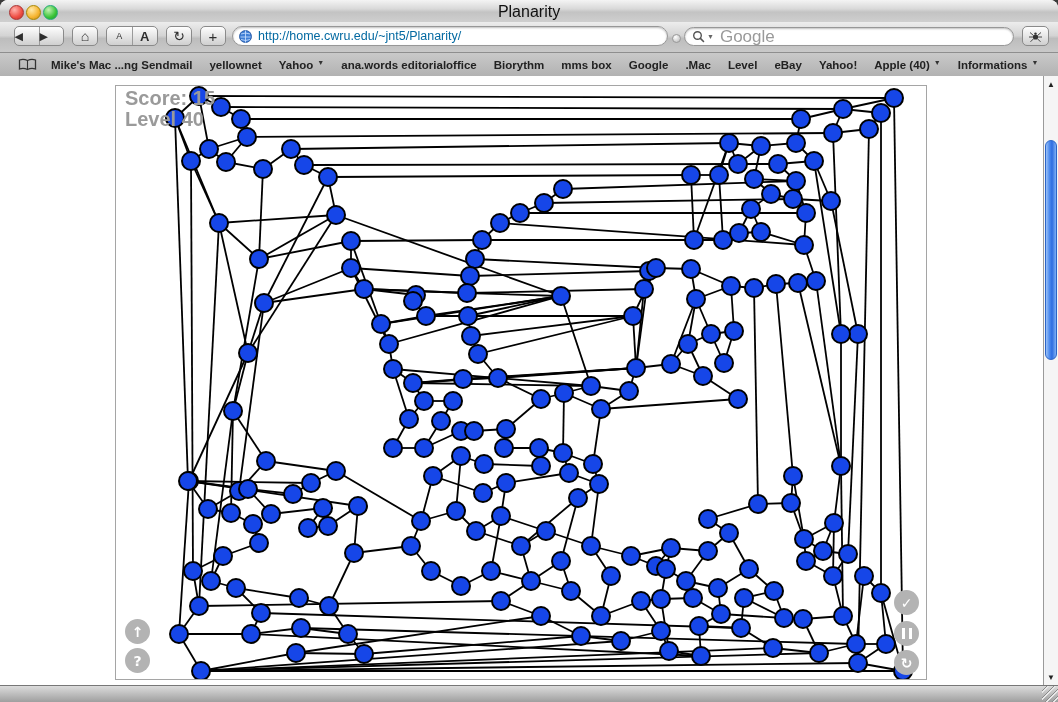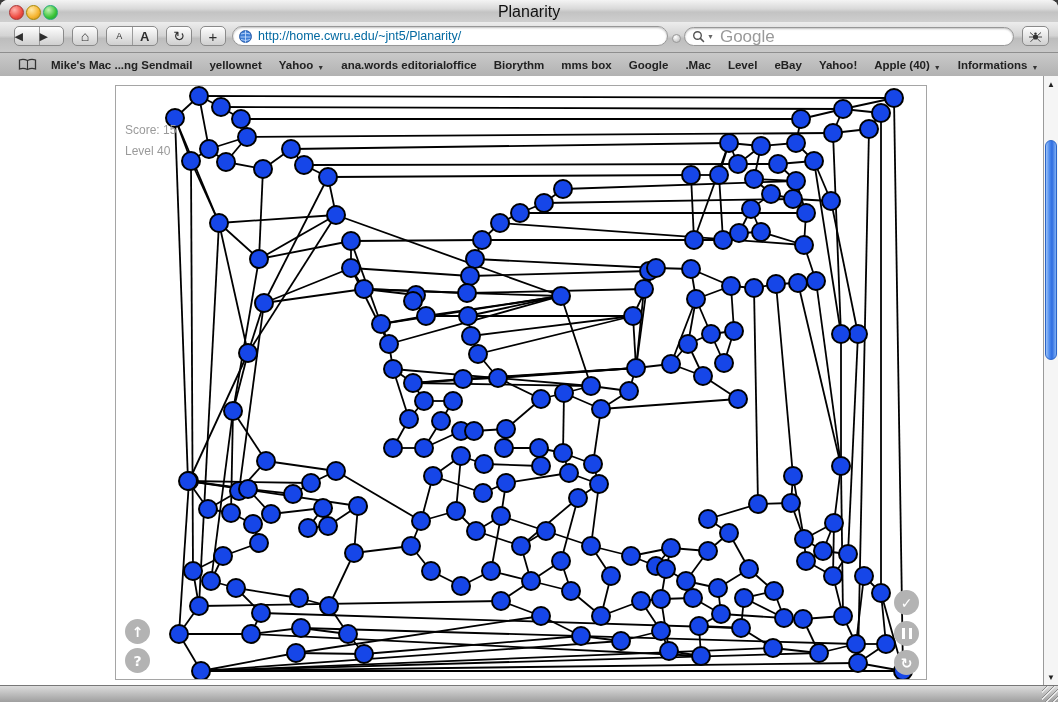--- a/index.html
+++ b/index.html
@@ -46,27 +46,27 @@
   #search-arrow{font-size:7px;color:#666;margin-right:4px;}
   #search-input{border:none;outline:none;background:transparent;font-size:17px;color:#333;width:250px;
     font-family:"Liberation Sans","DejaVu Sans",sans-serif;}
   #search-input::placeholder{color:#9a9a9a;}
   #btn-bug{left:1022px;width:27px;}
   
   #bookmarksbar{position:absolute;left:0;top:53px;width:1058px;height:23px;
     background:linear-gradient(180deg,#c9c9c9,#b2b2b2);border-bottom:1px solid #5d5d5d;
     display:flex;align-items:center;}
   #book-icon{margin:0 14px 0 18px;}
-  .bm{font-size:11.5px;font-weight:bold;color:#222;margin-right:17px;white-space:nowrap;display:flex;align-items:flex-end;}
+  .bm{font-size:11.5px;font-weight:bold;color:#222;margin-right:17px;white-space:nowrap;display:flex;align-items:flex-start;}
   .bm .arrow{font-size:7px;margin-left:4px;color:#333;}
   
   #content{position:absolute;left:0;top:76px;width:1043px;height:610px;background:#fff;overflow:hidden;}
   #game-box{position:absolute;left:115px;top:9px;width:810px;height:593px;border:1px solid #a5a5a5;background:#fff;}
   #graph-canvas{position:absolute;left:0;top:0;}
-  #score-block{position:absolute;left:9px;top:2px;color:#9a9a9a;font-weight:normal;font-size:12px;line-height:21px;margin-top:32px;}
+  #score-block{position:absolute;left:9px;top:2px;color:#9a9a9a;font-weight:bold;font-size:20px;line-height:21px;}
   .gbtn{position:absolute;width:25px;height:25px;border-radius:50%;background:#b3b3b3;color:#fff;
     display:flex;align-items:center;justify-content:center;font-weight:bold;font-size:14px;
     font-family:"DejaVu Sans","Liberation Sans",sans-serif;}
   #btn-up{left:9px;top:533px;}
   #btn-help{left:9px;top:562px;}
   #btn-check{left:778px;top:504px;}
   #btn-pause{left:778px;top:535px;}
   #btn-redo{left:778px;top:564px;}
   .pausebar{width:3px;height:11px;background:#fff;margin:0 2px;}
   

